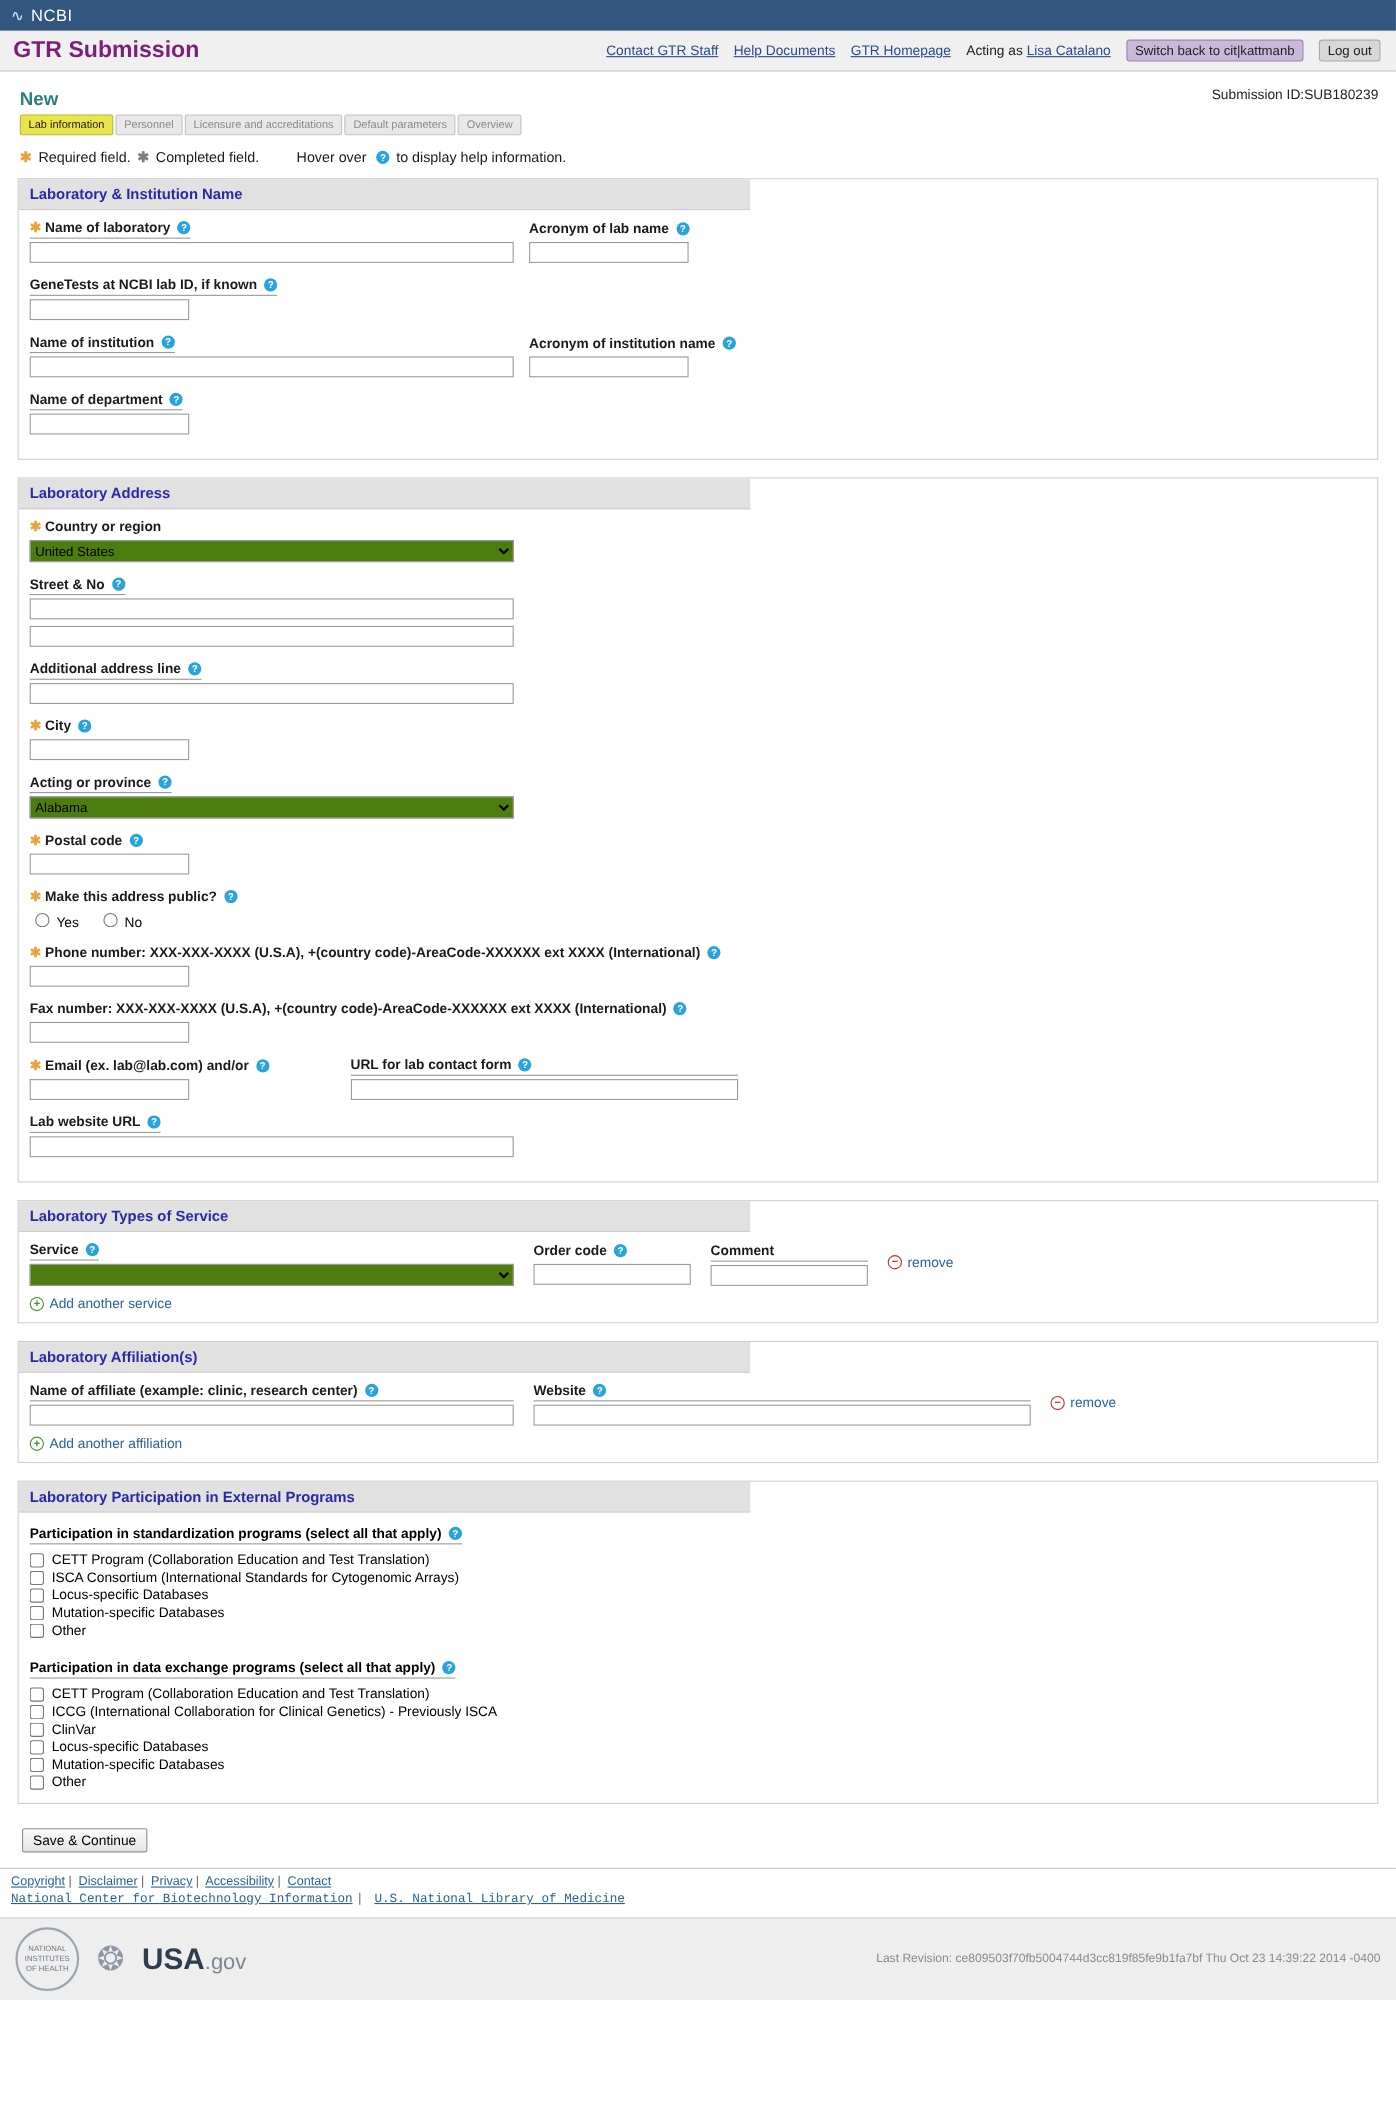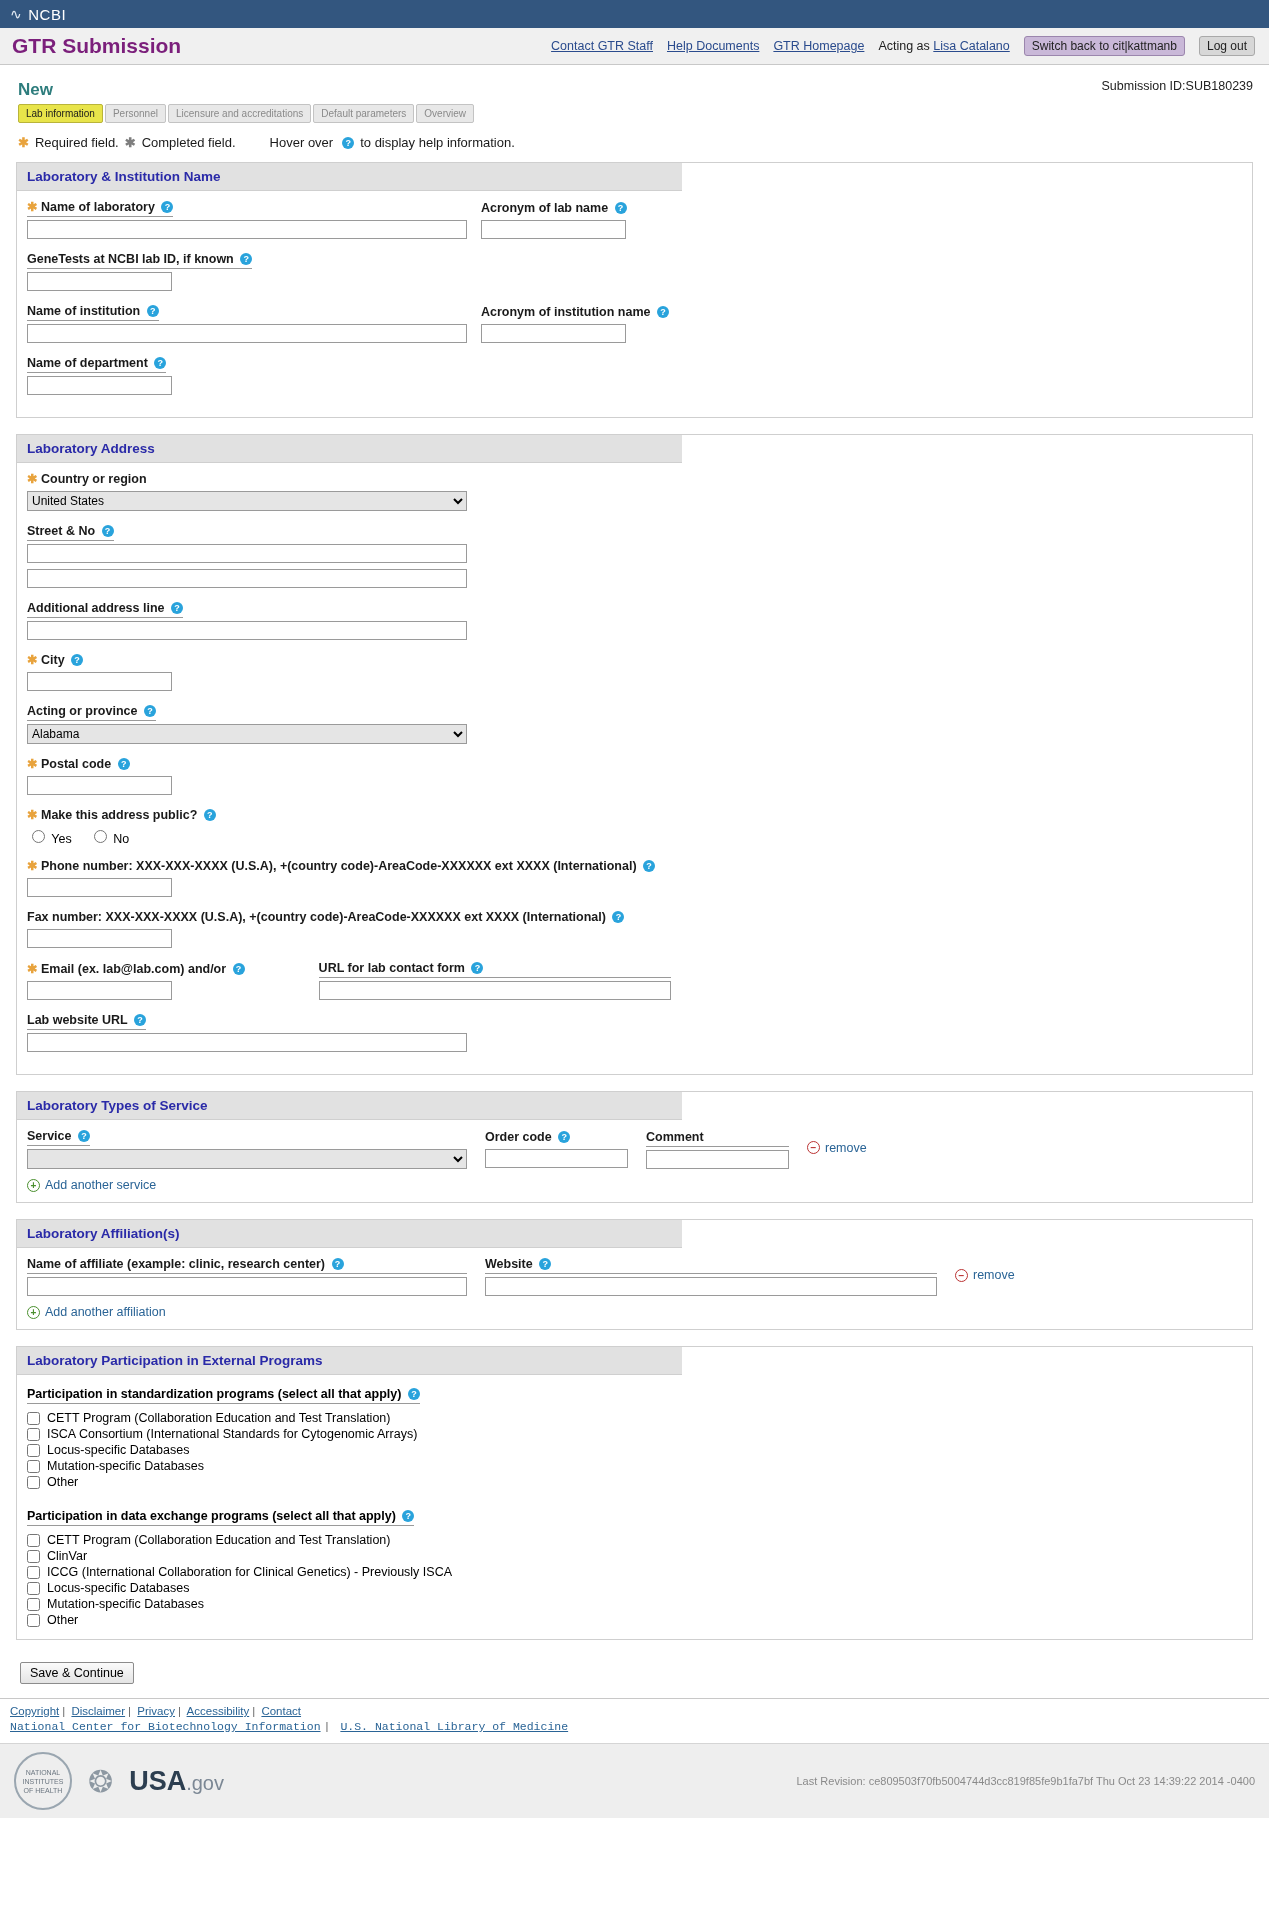--- a/index.html
+++ b/index.html
@@ -156,21 +156,21 @@
     font-size: 12px;
     padding: 1px 3px;
     font-family: "Liberation Sans", sans-serif;
     background: #fff;
   }
   select {
     border: 1px solid #9a9a9a;
     height: 20px;
     font-size: 12px;
     font-family: "Liberation Sans", sans-serif;
-    background: #e5e5e5;
+    background: #4d7c0f;
   }
   .w-lab { width: 440px; }
   .w-small { width: 145px; }
   .w-acr { width: 145px; }
   .row { display: flex; gap: 14px; align-items: flex-start; }
   .block { margin-bottom: 12px; align-items: flex-end; }
 
   .radio-row { display: flex; align-items: center; gap: 5px; font-size: 12.5px; }
   .radio-row label { margin-right: 12px; }
 
@@ -595,25 +595,25 @@
           <span>Participation in data exchange programs (select all that apply)</span>
           <span class="help">?</span>
         </div>
         <div>
           <div class="cb-row">
             <input type="checkbox" style="">
             <span>CETT Program (Collaboration Education and Test Translation)</span>
           </div>
           <div class="cb-row">
             <input type="checkbox" style="">
+            <span>ICCG (International Collaboration for Clinical Genetics) - Previously ISCA</span>
+          </div>
+          <div class="cb-row">
+            <input type="checkbox" style="">
             <span>ClinVar</span>
-          </div>
-          <div class="cb-row">
-            <input type="checkbox" style="">
-            <span>ICCG (International Collaboration for Clinical Genetics) - Previously ISCA</span>
           </div>
           <div class="cb-row">
             <input type="checkbox" style="">
             <span>Locus-specific Databases</span>
           </div>
           <div class="cb-row">
             <input type="checkbox" style="">
             <span>Mutation-specific Databases</span>
           </div>
           <div class="cb-row">

